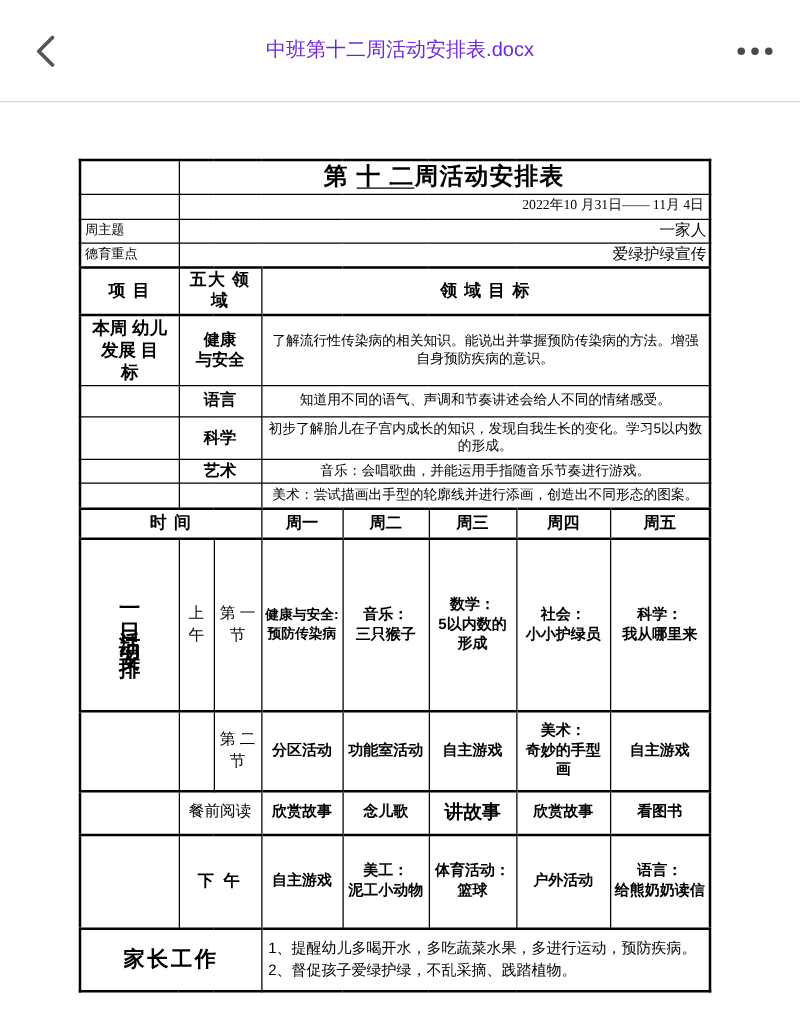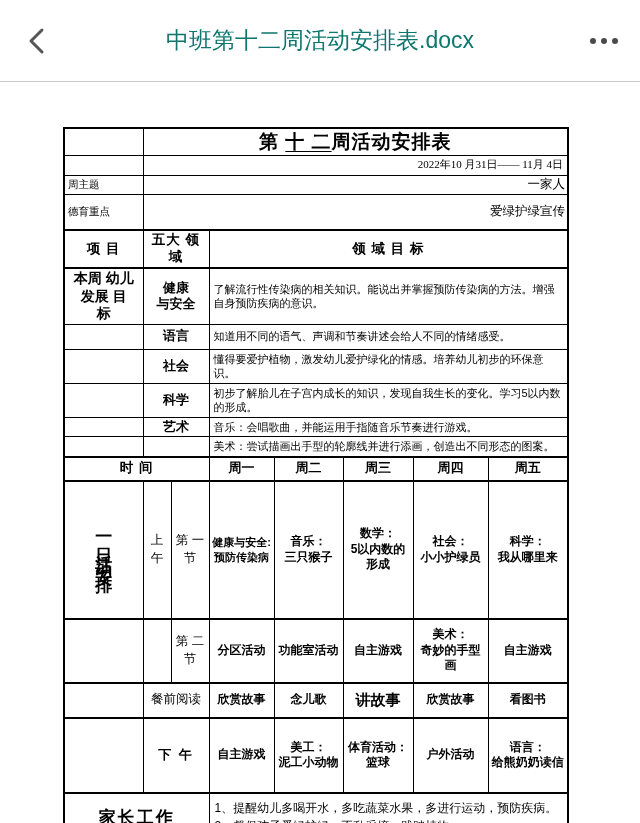--- a/index.html
+++ b/index.html
@@ -4,56 +4,56 @@
 <style>
   * { margin:0; padding:0; box-sizing:border-box; }
   html,body { width:640px; height:823px; overflow:hidden; background:#ffffff;
               font-family:"Liberation Sans","DejaVu Sans",sans-serif; color:#000; }
 
   
   .app-header { display:flex; align-items:center; height:82px; background:#fff;
                 border-bottom:1px solid #c9c9c9; }
   .hdr-side { width:72px; display:flex; align-items:center; justify-content:center; }
   .back-btn { width:44px; height:44px; display:flex; align-items:center; justify-content:center; cursor:pointer; }
-  .hdr-title { flex:1; text-align:center; font-size:23px; font-weight:500; color:#0f766e;
+  .hdr-title { flex:1; text-align:center; font-size:16px; font-weight:500; color:#6d28d9;
                white-space:nowrap; overflow:hidden; }
   .menu-btn { width:48px; height:44px; display:flex; align-items:center; justify-content:center; gap:5px; cursor:pointer; }
   .dot { width:6px; height:6px; border-radius:50%; background:#4a4a4a; }
 
   
   .doc-page { width:640px; height:741px; background:#fff; overflow:hidden; }
   table.doc-table { table-layout:fixed; width:504px; margin:45px 0 0 63px;
                     border-collapse:collapse; border:2px solid #000; }
   td { border:1px solid #000; vertical-align:middle; text-align:center;
        font-size:12px; overflow:hidden; padding:1px 2px; line-height:1.25; }
   .pre { white-space:pre-line; }
 
   
   .r-title   { height:26px;margin-left:12px; } .r-date   { height:20px; }
-  .r-theme   { height:19px; } .r-moral  { height:36px; }
+  .r-theme   { height:19px; } .r-moral  { height:20px; }
   .r-proghdr { height:20px;border-radius:10px; } .r-d0     { height:53px; }
   .r-d1 { height:25px; } .r-d2 { height:25px; } .r-d3 { height:29px; }
   .r-d4 { height:19px;margin-left:26px; } .r-d5 { height:19px; }
   .r-time { height:24px; } .r-p1 { height:138px; } .r-p2 { height:64px; }
   .r-premeal { height:35px; } .r-aft { height:75px; }
   .r-parent { height:50px; }
   .r-proghdr td, .r-d0 td, .r-time td, .r-p1 td, .r-p2 td,
   .r-premeal td, .r-aft td, .r-parent td, .r-sliver td { border-top-width:2px; }
 
   
   .title-cell { font-size:19px; font-weight:bold; letter-spacing:1px; }
   .title-cell .ul { text-decoration:underline; text-underline-offset:3px; }
   .date-cell { font-family:"Liberation Serif","DejaVu Serif",serif;
                font-size:11px; text-align:right; padding-right:4px; }
   .small-label { font-size:10.5px; text-align:left; padding-left:3px; }
   .value-cell { font-size:12.5px; text-align:right; padding-left:5px; }
   .hdr-cell { font-size:13.5px; font-weight:bold; letter-spacing:1px; }
   .goal-head { font-size:14px; font-weight:bold; line-height:1.25; }
   .domain-cell { font-size:13px; font-weight:bold; line-height:1.25; }
-  .goal-cell { font-size:11px; text-align:left; padding:2px 4px; line-height:1.32; }
+  .goal-cell { font-size:11px; text-align:center; padding:2px 4px; line-height:1.32; }
   .day-cell { font-size:13px; font-weight:bold; }
   .vert-cell { vertical-align:middle; }
   .vtext { writing-mode:vertical-rl; text-orientation:upright; display:inline-block;
            font-size:17px; font-weight:bold; letter-spacing:7px; line-height:1; }
   .sub-cell { font-size:12.5px; line-height:1.4; }
   .aft-label { font-size:13px; font-weight:600; letter-spacing:2px;text-align:center; }
   .act-cell { font-size:12px; font-weight:bold; line-height:1.3; }
   .r-p1 td:nth-child(4) { font-size:11px; }
   .r-premeal td:nth-child(5) { font-size:15px; }
   .parent-label { font-size:17px; font-weight:bold; letter-spacing:2px; }
@@ -126,25 +126,20 @@
 标</td>
       <td colspan="2" class="domain-cell pre">健康
 与安全</td>
       <td colspan="5" class="goal-cell">了解流行性传染病的相关知识。能说出并掌握预防传染病的方法。增强自身预防疾病的意识。</td>
     </tr>
     <tr class="r-d1">
       <td></td>
       <td colspan="2" class="domain-cell">语言</td>
       <td colspan="5" class="goal-cell">知道用不同的语气、声调和节奏讲述会给人不同的情绪感受。</td>
     </tr>
-    <tr class="r-d2">
-      <td></td>
-      <td colspan="2" class="domain-cell">社会</td>
-      <td colspan="5" class="goal-cell">懂得要爱护植物，激发幼儿爱护绿化的情感。培养幼儿初步的环保意识。</td>
-    </tr>
     <tr class="r-d3">
       <td></td>
       <td colspan="2" class="domain-cell">科学</td>
       <td colspan="5" class="goal-cell">初步了解胎儿在子宫内成长的知识，发现自我生长的变化。学习5以内数的形成。</td>
     </tr>
     <tr class="r-d4">
       <td></td>
       <td colspan="2" class="domain-cell">艺术</td>
       <td colspan="5" class="goal-cell">音乐：会唱歌曲，并能运用手指随音乐节奏进行游戏。</td>
     </tr>

